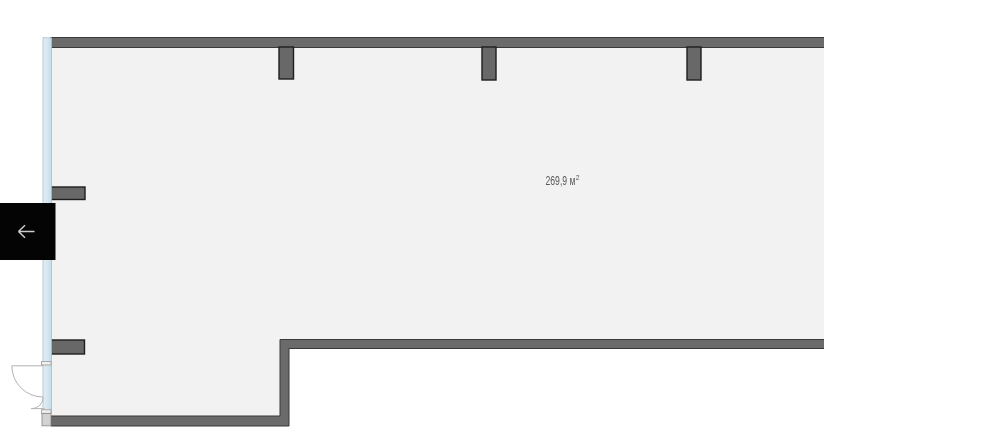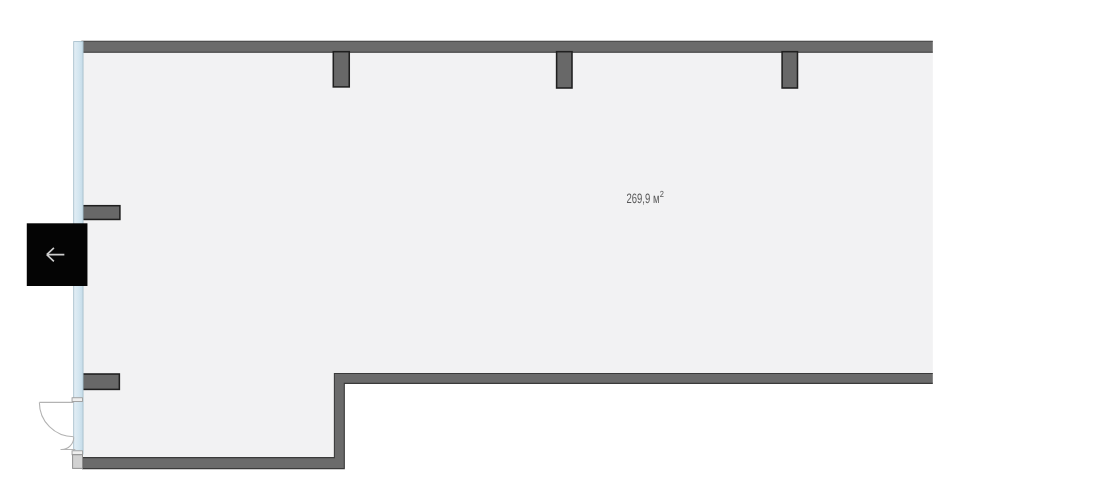--- a/index.html
+++ b/index.html
@@ -1,17 +1,17 @@
 <!DOCTYPE html>
 <html><head>
 <meta charset="utf-8">
 <style>
   html,body{margin:0;padding:0;background:#ffffff;}
   #stage{position:relative;width:824px;height:439px;background:#ffffff;overflow:hidden;
-         font-family:"Liberation Sans", sans-serif;margin-left:24px;}
+         font-family:"Liberation Sans", sans-serif;}
 </style>
 </head>
 <body>
 <div id="stage">
 <svg width="1000" height="439" viewBox="0 0 1000 439">
   <defs>
     <linearGradient id="glass" x1="0" y1="0" x2="1" y2="0">
       <stop offset="0" stop-color="#e3eef5"></stop>
       <stop offset="0.55" stop-color="#d4e6f0"></stop>
       <stop offset="1" stop-color="#c4dbe8"></stop>

